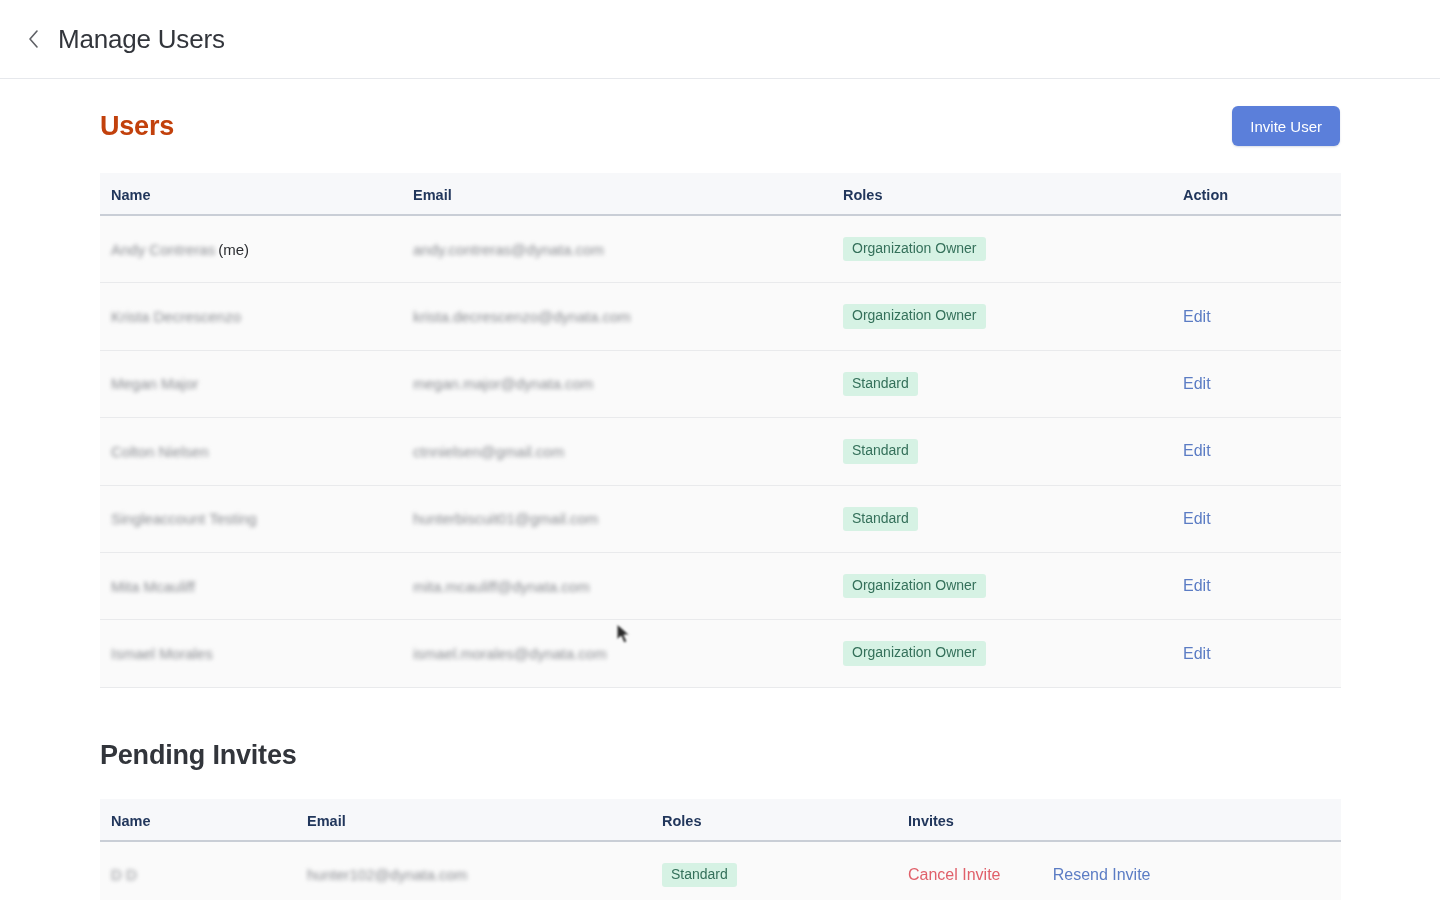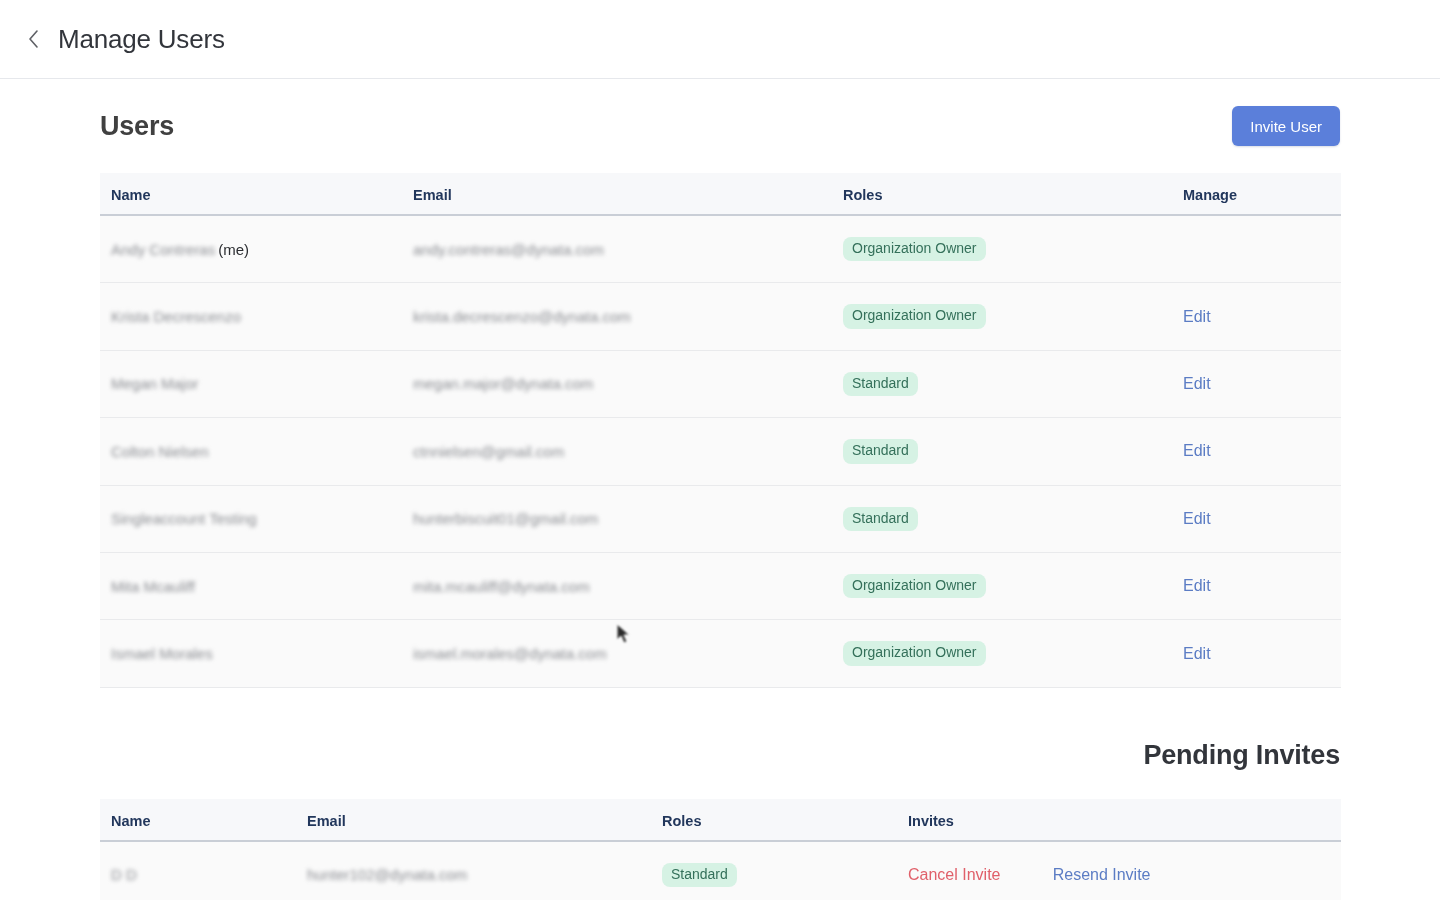--- a/index.html
+++ b/index.html
@@ -45,21 +45,21 @@
 
   .section-head {
     display: flex;
     align-items: center;
     justify-content: space-between;
     height: 94px;
   }
   .section-title {
     font-size: 27px;
     font-weight: bold;
-    color: #404040;
+    color: #c2410c;
     letter-spacing: -0.2px;
   }
   .invite-btn {
     background: #5b7fda;
     color: #ffffff;
     border: none;
     border-radius: 6px;
     font-size: 15px;
     font-family: "Liberation Sans", sans-serif;
     padding: 0 18px;
@@ -107,21 +107,21 @@
     font-weight: normal;
     filter: none;
     margin-left: 3px;
   }
 
   .badge {
     display: inline-block;
     background: #d6f2e4;
     color: #34705a;
     font-size: 14px;
-    border-radius: 8px;
+    border-radius: 3px;
     padding: 4px 9px 5px 9px;
     line-height: 1.1;
   }
 
   .link {
     color: #5b7cc4;
     font-size: 16px;
     cursor: pointer;
     text-decoration: none;
   }
@@ -144,21 +144,20 @@
   .pend-tbl col.p-email   { width: 355px; }
   .pend-tbl col.p-roles   { width: 246px; }
   .pend-tbl col.p-actions { width: 433px; }
 
   .pending-title {
     font-size: 27px;
     font-weight: bold;
     color: #32353b;
     letter-spacing: -0.2px;
     margin: 52px 0 28px 0;
-    text-align: right;
   }
 
   
   .cursor {
     position: absolute;
     left: 615px; top: 544px;
     width: 18px; height: 22px;
     pointer-events: none;
     filter: blur(1.1px);
   }
@@ -189,21 +188,21 @@
       <col class="c-name">
         <col class="c-email">
         <col class="c-roles">
         <col class="c-action">
     </colgroup>
     <thead>
       <tr>
         <th>Name</th>
         <th>Email</th>
         <th>Roles</th>
-        <th>Manage</th>
+        <th>Action</th>
       </tr>
     </thead>
     <tbody>
       <tr>
         <td><span class="redact">Andy Contreras</span><span class="me">(me)</span></td>
         <td><span class="redact">andy.contreras@dynata.com</span></td>
         <td><span class="badge">Organization Owner</span></td>
         <td></td>
       </tr>
       <tr>

